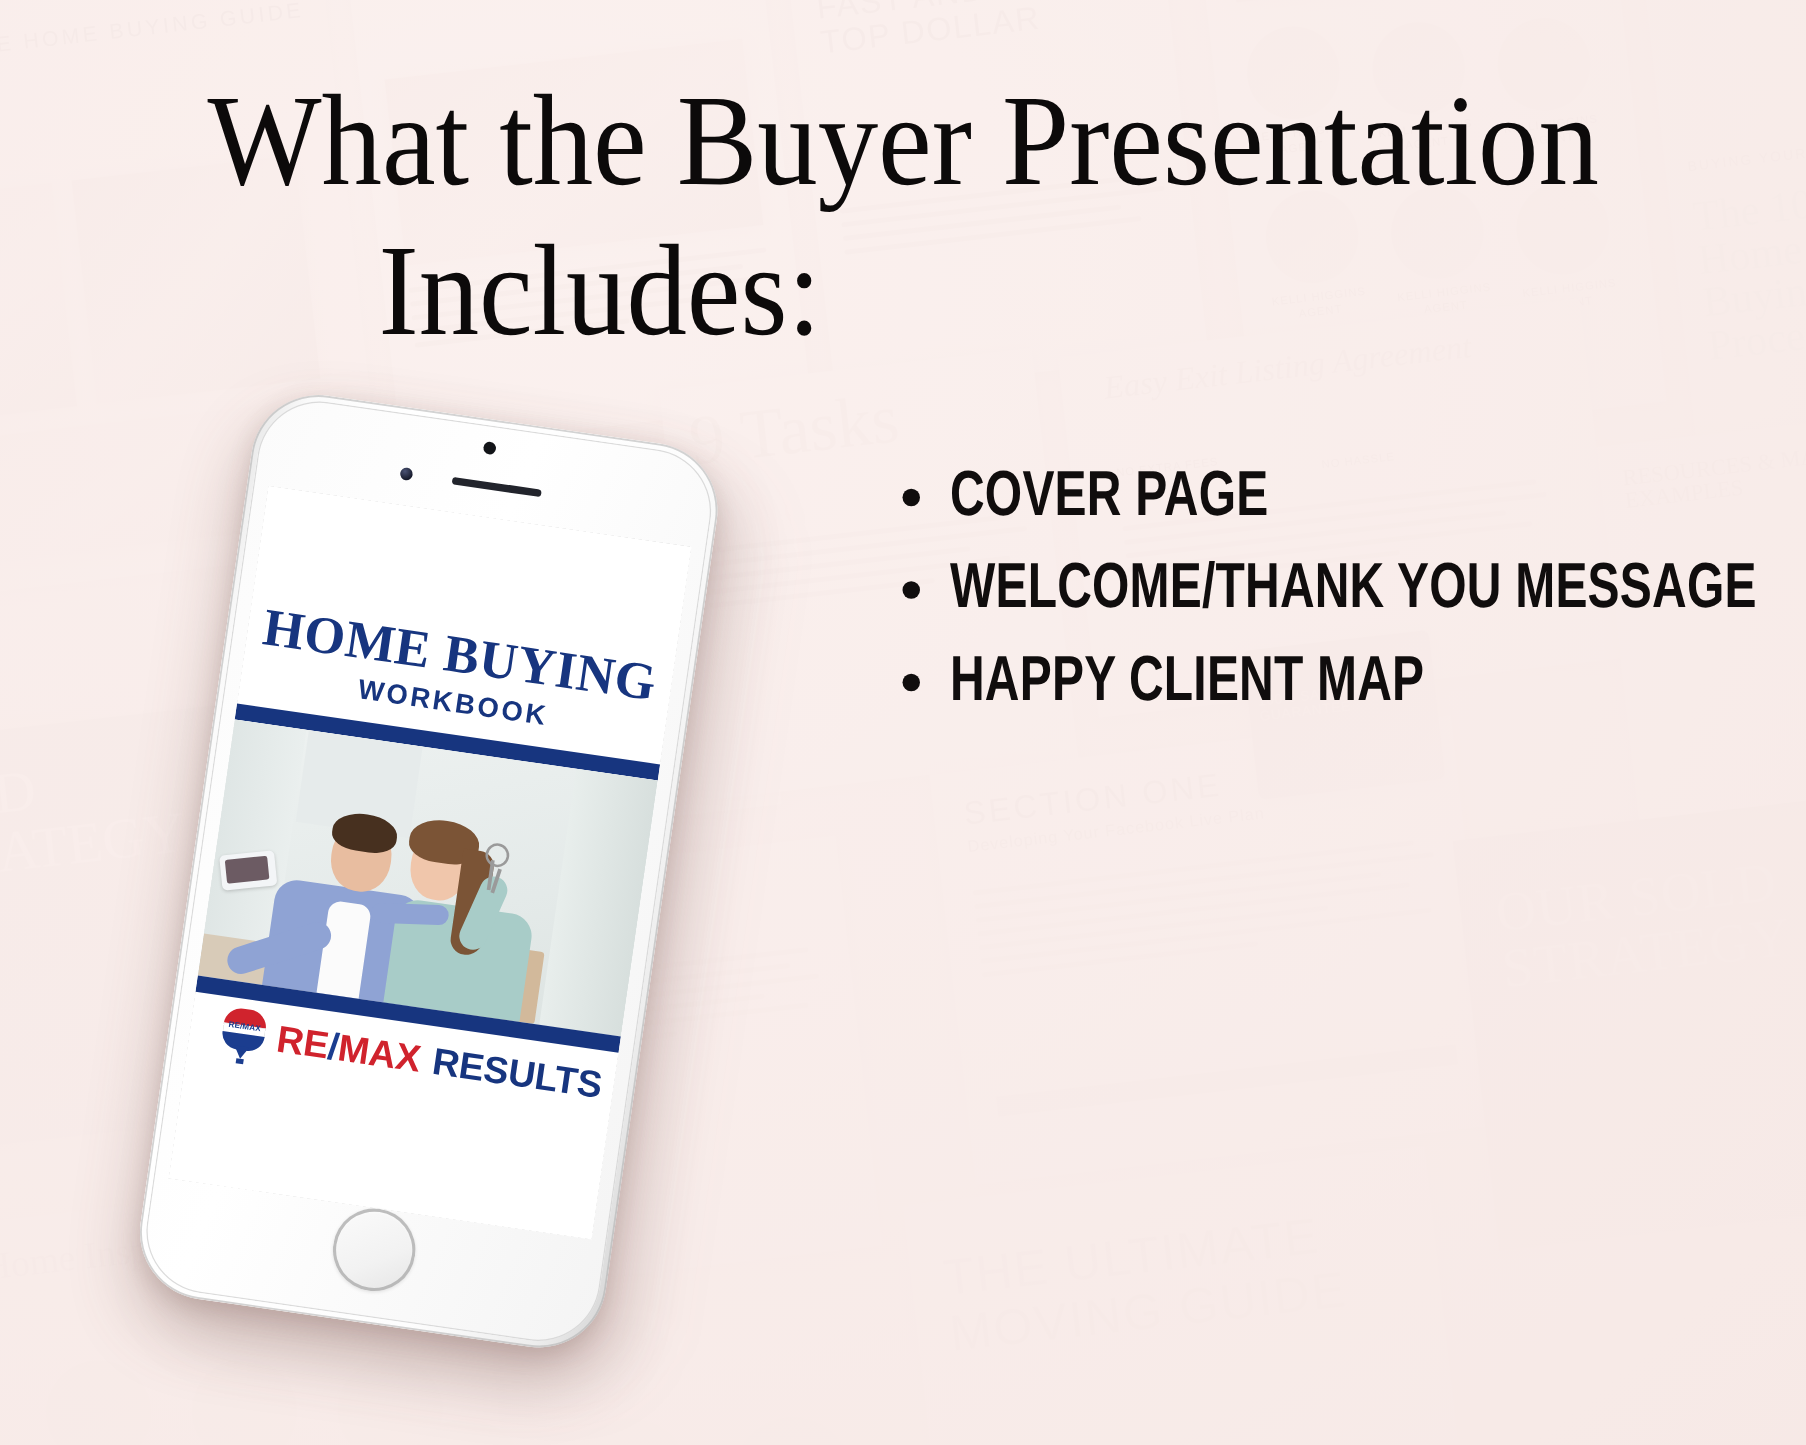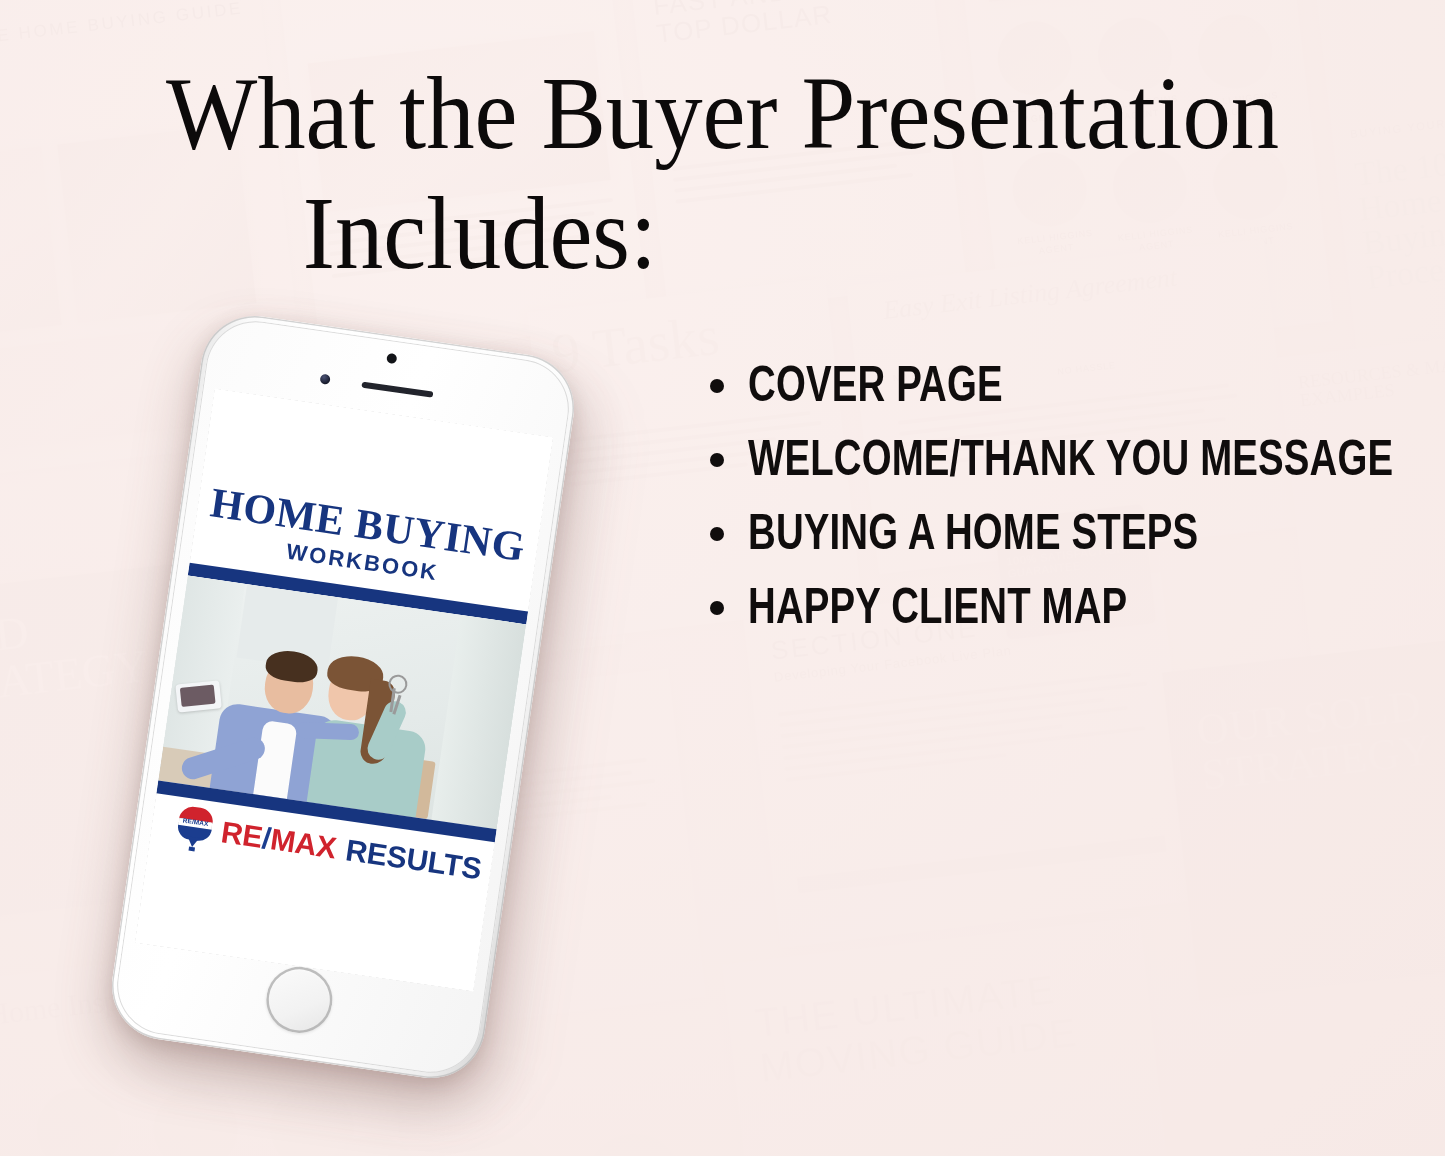--- a/index.html
+++ b/index.html
@@ -552,32 +552,28 @@
             <div class="logotxt"><span class="lg-re">RE</span><span class="lg-slash">/</span><span class="lg-max">MAX</span><span class="lg-results">RESULTS</span></div>
           </div>
 
         </div>
       </div>
 
       <div id="homebtn"></div>
     </div>
   </div>
 
-  <ul id="bullets" style="list-style:none;margin:4px;padding:0;">
+  <ul id="bullets" style="list-style:none;margin:16px;padding:0;">
     <li class="bullet">
       <span class="dot"></span>
       <span class="blabel">COVER PAGE</span>
     </li>
     <li class="bullet">
       <span class="dot"></span>
       <span class="blabel">WELCOME/THANK YOU MESSAGE</span>
     </li>
     <li class="bullet">
       <span class="dot"></span>
-      <span class="blabel">BUYING A HOME STEPS</span>
-    </li>
-    <li class="bullet">
-      <span class="dot"></span>
       <span class="blabel">HAPPY CLIENT MAP</span>
     </li>
   </ul>
 
 </div>
 
 </body></html>

